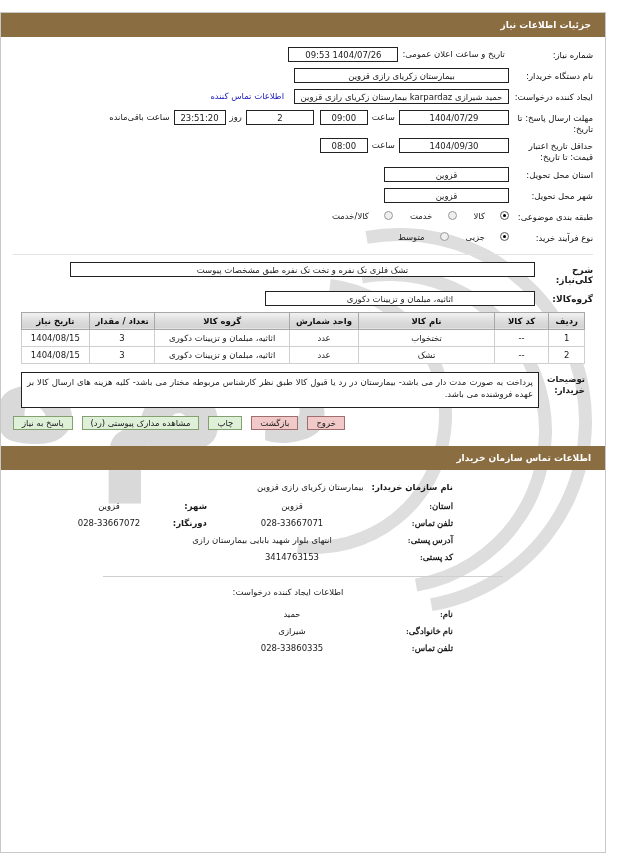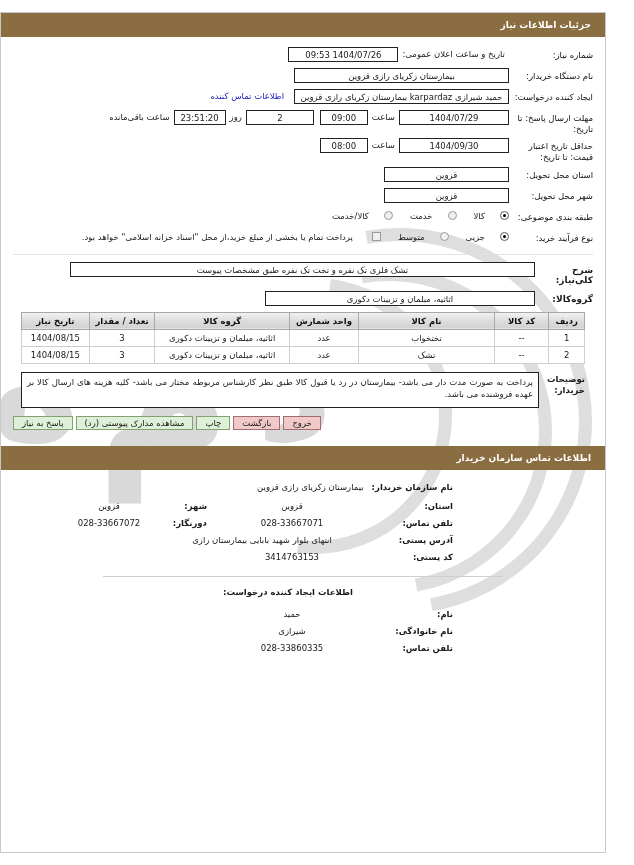--- a/index.html
+++ b/index.html
@@ -260,21 +260,21 @@
     text-align: justify;
     background: #fff;
   }
 
   
   .btnrow {
     display: flex;
     flex-direction: row-reverse;
     justify-content: flex-start;
     align-items: center;
-    gap: 3px;
+    gap: 9px;
     margin: 8px 0 10px 0;
     padding-right: 96px;
   }
   .btn {
     border: 1px solid #7a7a7a;
     font-size: 8.5px;
     height: 14px;
     line-height: 13px;
     padding: 0 8px;
     text-align: center;
@@ -292,20 +292,21 @@
     flex-direction: row;
     align-items: baseline;
     margin-bottom: 7px;
     font-size: 8.5px;
   }
   .ck {
     font-weight: bold;
     width: 76px;
     flex: 0 0 76px;
     padding-right: 140px;
+    font-family: Liberation Serif, serif;
   }
   .cv { width: 170px; text-align: center; }
   .ck2 {
     font-weight: bold;
     width: 58px;
     flex: 0 0 58px;
     text-align: right;
   }
   .cv2 { width: 80px; text-align: center; }
   .orgrow {
@@ -316,21 +317,21 @@
   }
   .orgk { font-weight: bold; margin-left: 8px; white-space: nowrap; }
   .orgv { white-space: nowrap; }
 
   .thin-rule {
     border: none;
     border-top: 1px solid #cfcfcf;
     margin: 14px 90px 10px 90px;
   }
   .creator-head {
-    font-weight: bold;
+    font-weight: normal;
     font-size: 8.5px;
     text-align: center;
     margin: 8px 0 12px 0;
     padding-right: 30px;
   }
 </style>
 </head>
 <body>
 
 <div class="page">
@@ -417,24 +418,20 @@
       <div class="frow">
         <div class="lbl">نوع فرآیند خرید:</div>
         <div class="opt-wrap">
           <div class="opt">
             <span class="radio on"></span>
             <span class="opt-text">جزیی</span>
           </div>
           <div class="opt">
             <span class="radio"></span>
             <span class="opt-text">متوسط</span>
-          </div>
-          <div class="opt" style="margin-left:0">
-            <span class="chk"></span>
-            <span class="note-text">پرداخت تمام یا بخشی از مبلغ خرید،از محل "اسناد خزانه اسلامی" خواهد بود.</span>
           </div>
         </div>
       </div>
 
       <hr class="sep">
 
       <div class="bigrow">
         <div class="biglbl">شرح کلی‌نیاز:</div>
         <div class="box w-desc">تشک فلزی تک نفره و تخت تک نفره طبق  مشخصات پیوست</div>
       </div>

